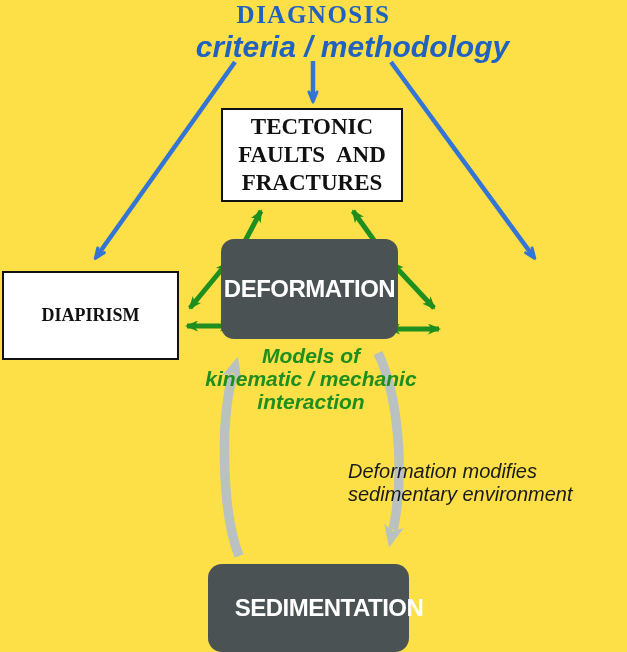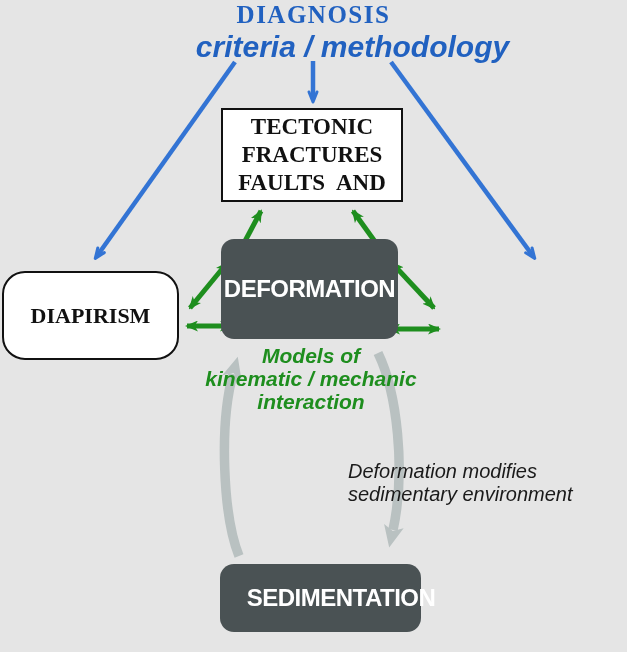--- a/index.html
+++ b/index.html
@@ -1,17 +1,17 @@
 <!DOCTYPE html>
 <html style="--blue-text: #2161c0; --blue-arrow: #3374d4; --green: #1e8e1e; --dark: #4a5254; --gray: #b9c1c1;"><head>
 <meta charset="utf-8">
 <style>
   html,body{margin:0;padding:0;background:#fff;}
   #canvas{
-    position:relative;width:627px;height:652px;background:#e5e5e5;
+    position:relative;width:627px;height:652px;background:#fde047;
     overflow:hidden;font-family:"Liberation Sans",sans-serif;
   }
   #arrows{position:absolute;left:0;top:0;z-index:1;}
   .abs{position:absolute;z-index:2;}
   .title{
     left:0;top:1px;width:100%;text-align:center;
     font-family:"Liberation Serif",serif;font-weight:bold;
     font-size:25px;letter-spacing:1.5px;color:var(--blue-text);
   }
   .subtitle{
@@ -22,24 +22,24 @@
     background:#fff;border:2.5px solid #111;box-sizing:border-box;
     display:flex;align-items:center;justify-content:center;text-align:center;
     font-family:"Liberation Serif",serif;font-weight:bold;color:#111;
   }
   .darkbox{
     background:var(--dark);color:#fff;display:flex;align-items:center;
     justify-content:center;text-align:center;font-weight:bold;
     box-sizing:border-box;
   }
   #tectonic{left:221px;top:108px;width:182px;height:94px;font-size:23px;line-height:1.22;word-spacing:0.28em;}
-  #diapirism{left:2px;top:271px;width:177px;height:89px;font-size:22px;border-radius:23px;}
+  #diapirism{left:2px;top:271px;width:177px;height:89px;font-size:18px;}
   #karst{left:448px;top:273px;width:177px;height:98px;font-size:25px;line-height:1.22;}
   #deformation{left:221px;top:239px;width:177px;height:100px;border-radius:13px;font-size:24px;letter-spacing:-0.5px;}
-  #sedimentation{left:220px;top:564px;width:201px;height:68px;border-radius:14px;font-size:24px;letter-spacing:-0.5px;padding-left:41px;}
+  #sedimentation{left:208px;top:564px;width:201px;height:88px;border-radius:14px;font-size:24px;letter-spacing:-0.5px;padding-left:41px;}
   #models{left:160px;top:344px;width:302px;text-align:center;color:var(--green);
     font-weight:bold;font-style:italic;font-size:21px;line-height:23px;}
   #sediments{left:35px;top:451px;width:258px;text-align:right;color:#1a1a1a;
     font-style:italic;font-size:20px;line-height:23px;}
   #modifies{left:348px;top:460px;width:240px;text-align:left;color:#1a1a1a;
     font-style:italic;font-size:20px;line-height:23px;}
   .blue-line{stroke:var(--blue-arrow);stroke-width:4.5;fill:none;}
   .green-line{stroke:var(--green);stroke-width:5;fill:none;}
   .gray-line{stroke:var(--gray);stroke-width:9.5;fill:none;}
 </style>
@@ -75,22 +75,22 @@
     <path class="gray-line" d="M 239,556 C 223,516 219,425 233,374" marker-end="url(#mGray)"></path>
     <path class="gray-line" d="M 378,353 C 397,392 406,470 393,530" marker-end="url(#mGray)"></path>
   </svg>
 
   <div class="abs title">DIAGNOSIS</div>
   <div class="abs subtitle">criteria / methodology</div>
 
   <div id="tectonic" class="abs whitebox">
     <div>
       <div>TECTONIC</div>
+      <div>FAULTS AND</div>
       <div>FRACTURES</div>
-      <div>FAULTS AND</div>
     </div>
   </div>
 
   <div id="diapirism" class="abs whitebox">
     <div>DIAPIRISM</div>
   </div>
 
 
   <div id="deformation" class="abs darkbox">
     <div>DEFORMATION</div>

